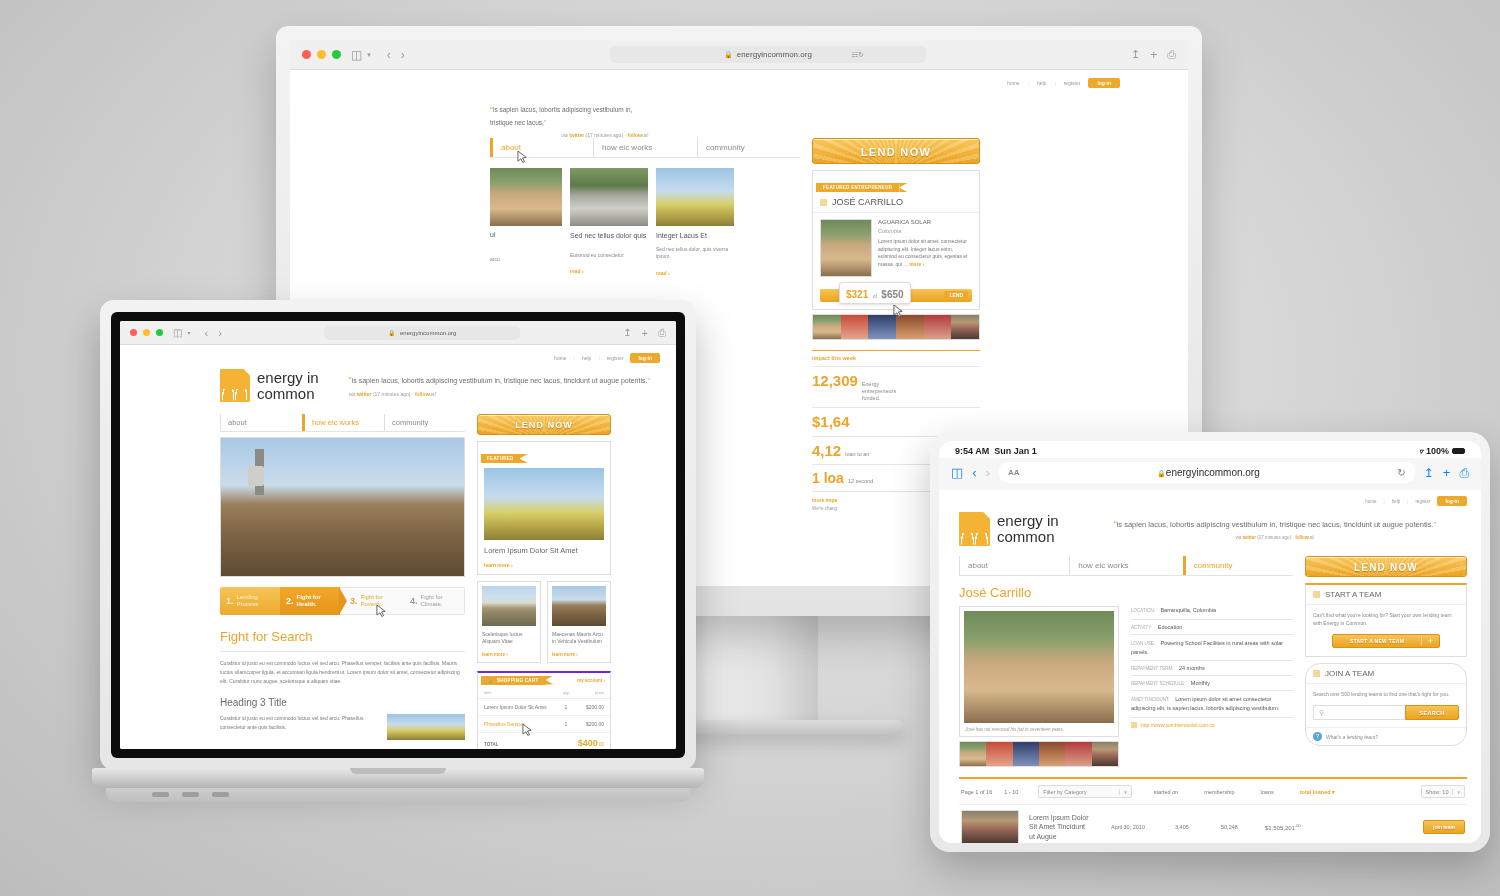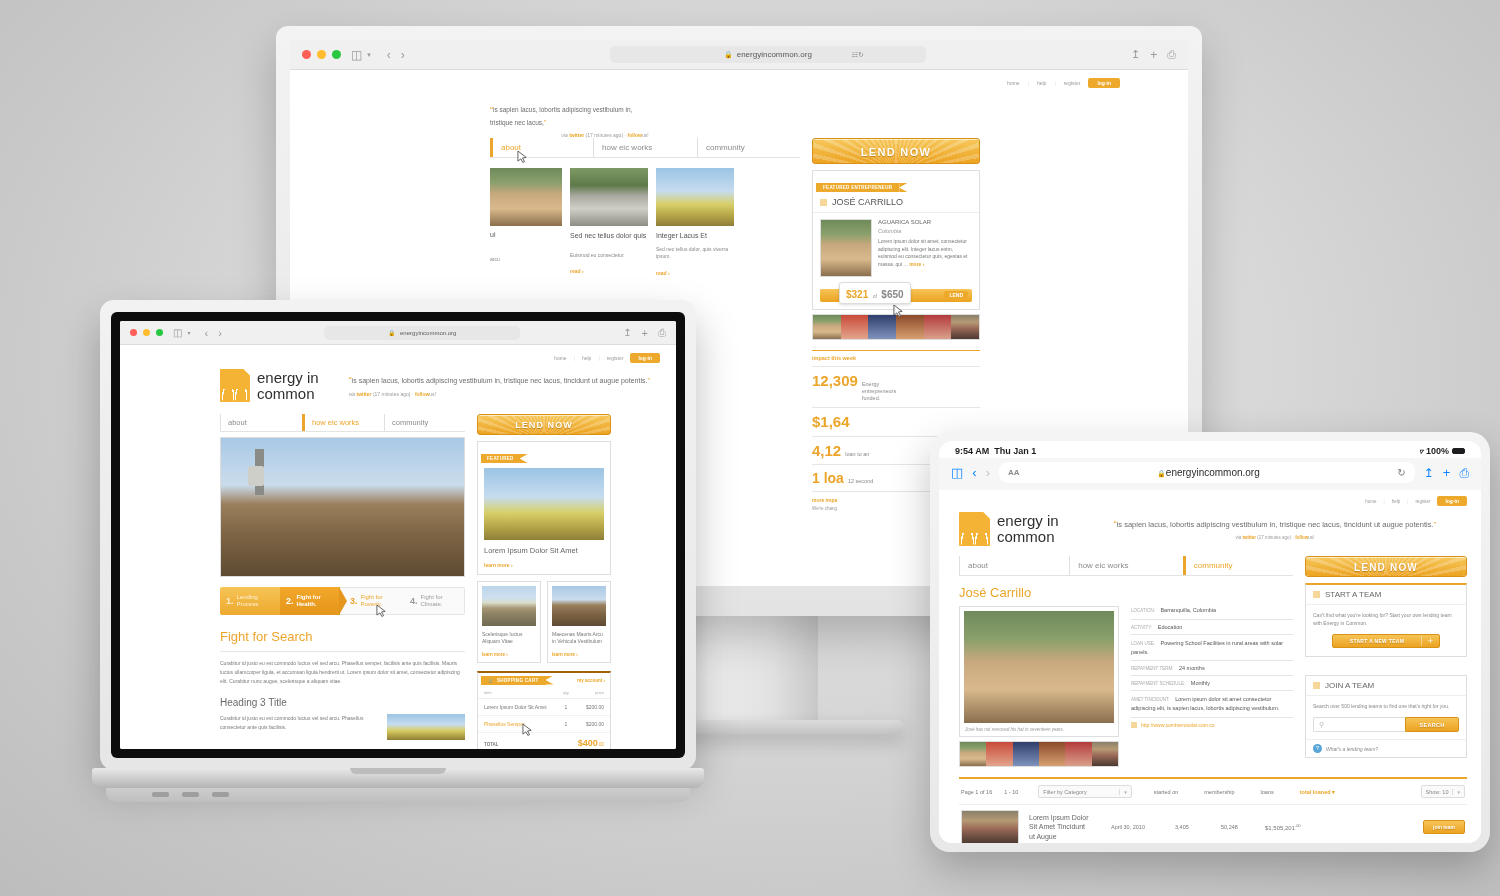--- a/index.html
+++ b/index.html
@@ -431,21 +431,21 @@
                     <div style="font-size:5px;color:#777;margin:5px 4px 0;line-height:1.45;">Scelerisque luctus Aliquam Vitae</div>
                     <div class="orange" style="font-size:4.5px;font-weight:bold;margin:6px 4px 0;">learn more ›</div>
                   </div>
                   <div class="card" style="flex:1;padding-bottom:5px;">
                     <div class="photo ph-village" style="height:40px;margin:4px 4px 0;"></div>
                     <div style="font-size:5px;color:#777;margin:5px 4px 0;line-height:1.45;">Maecenas Mauris Arcu in Vehicula Vestibulum</div>
                     <div class="orange" style="font-size:4.5px;font-weight:bold;margin:6px 4px 0;">learn more ›</div>
                   </div>
                 </div>
 
-                <div class="card" style="margin-top:8px;border-top:2px solid #a16207;position:relative;">
+                <div class="card" style="margin-top:8px;border-top:2px solid #6d28d9;position:relative;">
                   <div style="display:flex;justify-content:space-between;align-items:center;padding:3px 5px 0 3px;">
                     <span class="ribbon" style="display:inline-flex;align-items:center;gap:3px;font-size:4.5px;padding:2px 7px;">
                       <i>🛒</i>
                         <span>SHOPPING CART</span>
                     </span>
                     <b class="orange" style="font-size:4.5px;">my account ›</b>
                   </div>
                   <div style="display:flex;font-size:4px;color:#aaa;padding:5px 6px 3px;border-bottom:1px solid #eee;">
                     <span style="flex:1;">item</span>
                     <span style="width:16px;text-align:center;">qty</span>
@@ -488,21 +488,21 @@
       </div>
   </div>
 
   <div id="tablet">
     <div class="ipad">
       <div class="ipad-screen">
 
         <div class="ios-status">
           <span>
             <span>9:54 AM</span>
-            &nbsp;<span>Thu Jan 1</span>
+            &nbsp;<span>Sun Jan 1</span>
           </span>
           <span style="display:flex;align-items:center;gap:3px;">
             <i style="font-size:8px;">▿</i>
             <span>100%</span>
             <i style="display:inline-block;width:13px;height:6px;border:1px solid #1d1d1f;border-radius:2px;background:#1d1d1f;"></i>
           </span>
         </div>
 
         <div class="ios-bar">
           <span class="bluei" style="font-size:13px;">◫</span>
@@ -625,21 +625,21 @@
                 </div>
                 <div style="padding:6px 7px 8px;">
                   <div style="font-size:5px;color:#888;line-height:1.6;">Can't find what you're looking for?  Start your own lending team with Energy in Common.</div>
                   <div style="margin:7px auto 0;width:108px;height:14px;border-radius:2px;background:linear-gradient(#f6c457,#eca321);border:1px solid #d89215;display:flex;align-items:center;">
                     <span style="flex:1;text-align:center;color:#fff;font-size:5px;font-weight:bold;letter-spacing:.06em;text-shadow:0 1px 1px rgba(150,90,0,.5);">START A NEW TEAM</span>
                     <span style="width:18px;text-align:center;color:#fff;font-size:9px;border-left:1px solid rgba(255,255,255,.45);">+</span>
                   </div>
                 </div>
               </div>
 
-              <div class="card" style="margin-top:18px;">
+              <div class="card" style="margin-top:6px;border-radius:15px;">
                 <div style="display:flex;align-items:center;gap:5px;padding:5px 7px;border-bottom:1px solid #eee;">
                   <span class="sqbullet" style="width:7px;height:7px;"></span>
                   <span style="font-size:8px;color:#666;">JOIN A TEAM</span>
                 </div>
                 <div style="padding:6px 7px 7px;">
                   <div style="font-size:5px;color:#888;line-height:1.6;">Search over 500 lending teams to find one that's right for you.</div>
                   <div style="display:flex;margin-top:7px;height:15px;">
                     <div style="flex:1;border:1px solid #ddd;border-right:none;border-radius:2px 0 0 2px;display:flex;align-items:center;padding:0 5px;">
                       <span style="color:#bbb;font-size:7px;">⚲</span>
                       <span style="font-size:5px;color:#bbb;margin-left:3px;" title=""></span>

